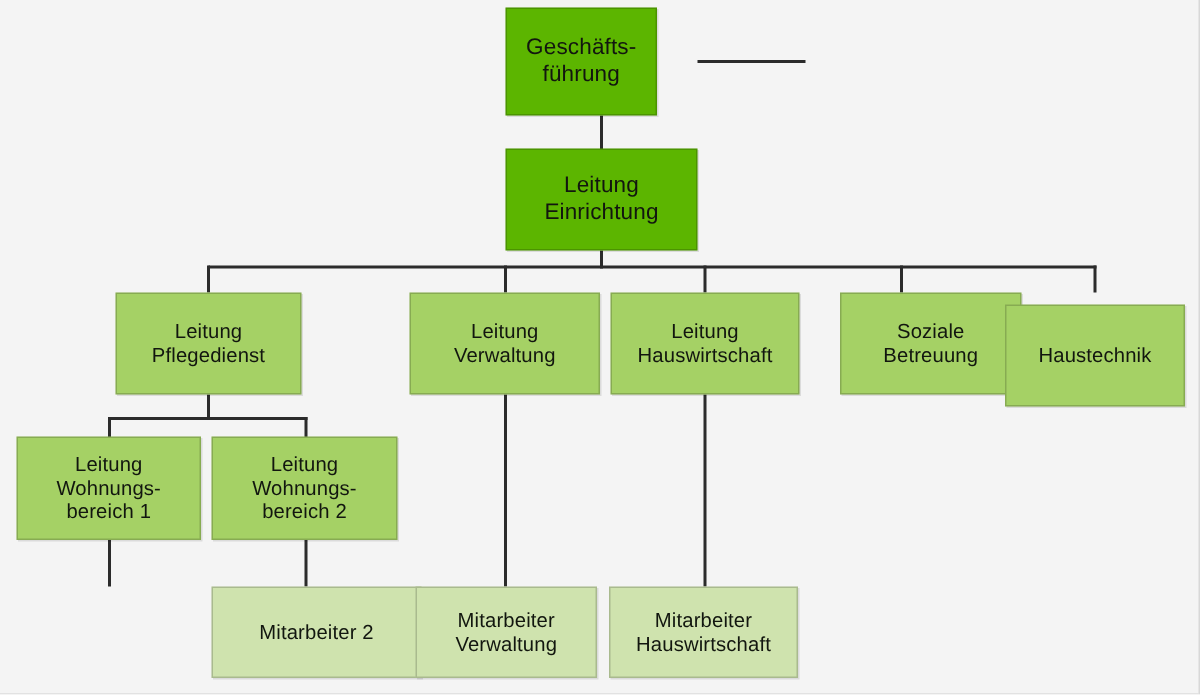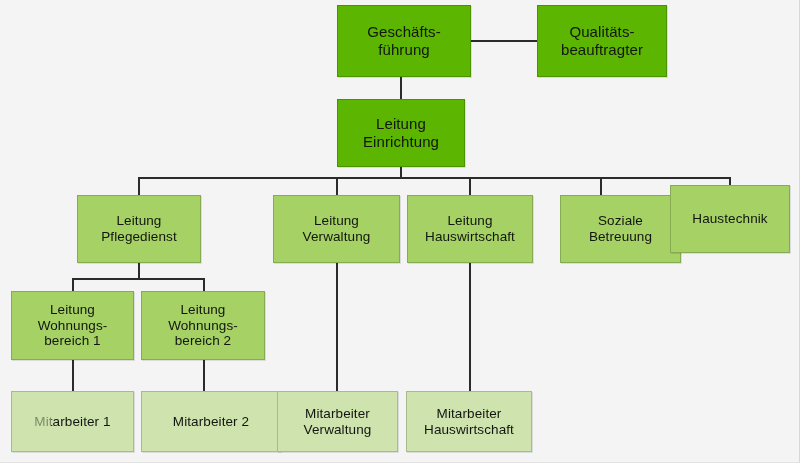--- a/index.html
+++ b/index.html
@@ -90,52 +90,49 @@
   <div class="line v" style="left:138px; top:263px; height:16px;"></div>
   <div class="line h" style="left:72px;  top:278px; width:133px;"></div>
   <div class="line v" style="left:72px;  top:278px; height:14px;"></div>
   <div class="line v" style="left:203px; top:278px; height:14px;"></div>
 
   <div class="line v" style="left:72px;  top:360px; height:31px;"></div>
   <div class="line v" style="left:203px; top:360px; height:31px;"></div>
   <div class="line v" style="left:336px; top:263px; height:128px;"></div>
   <div class="line v" style="left:469px; top:263px; height:128px;"></div>
 
-  <div class="node lvl-dark" style="left:337px; top:5px; width:134px; height:72px;">Geschäfts-
+  <div class="node lvl-dark" style="left:337px; top:5px; width:101px; height:72px;">Geschäfts-
 führung</div>
 
-  <div class="node lvl-dark" style="left:537px; top:5px; width:130px; height:72px;">Qualitäts-
-beauftragter</div>
 
   <div class="node lvl-dark" style="left:337px; top:99px; width:128px; height:68px;">Leitung
 Einrichtung</div>
 
   <div class="node lvl-mid" style="left:77px; top:195px; width:124px; height:68px;">Leitung
 Pflegedienst</div>
 
   <div class="node lvl-mid" style="left:273px; top:195px; width:127px; height:68px;">Leitung
 Verwaltung</div>
 
   <div class="node lvl-mid" style="left:407px; top:195px; width:126px; height:68px;">Leitung
 Hauswirtschaft</div>
 
   <div class="node lvl-mid" style="left:540px; top:195px; width:121px; height:68px;margin-left:20px;">Soziale
 Betreuung</div>
 
-  <div class="node lvl-mid" style="left:670px; top:185px; width:120px; height:68px;">Haustechnik</div>
+  <div class="node lvl-mid" style="left:670px; top:203px; width:120px; height:68px;">Haustechnik</div>
 
   <div class="node lvl-mid" style="left:11px; top:291px; width:123px; height:69px;">Leitung
 Wohnungs-
 bereich 1</div>
 
   <div class="node lvl-mid" style="left:141px; top:291px; width:124px; height:69px;">Leitung
 Wohnungs-
 bereich 2</div>
 
-  <div class="node lvl-light smudge" style="left:11px; top:391px; width:123px; height:61px;">Mitarbeiter 1</div>
 
   <div class="node lvl-light" style="left:141px; top:391px; width:140px; height:61px;">Mitarbeiter 2</div>
 
   <div class="node lvl-light" style="left:277px; top:391px; width:121px; height:61px;">Mitarbeiter
 Verwaltung</div>
 
   <div class="node lvl-light" style="left:406px; top:391px; width:126px; height:61px;">Mitarbeiter
 Hauswirtschaft</div>
 
 </div>

